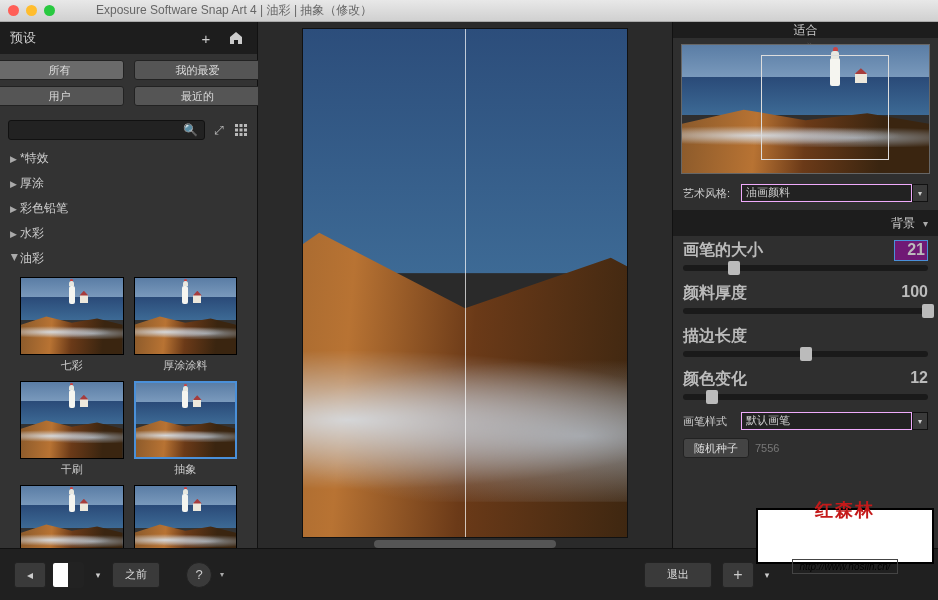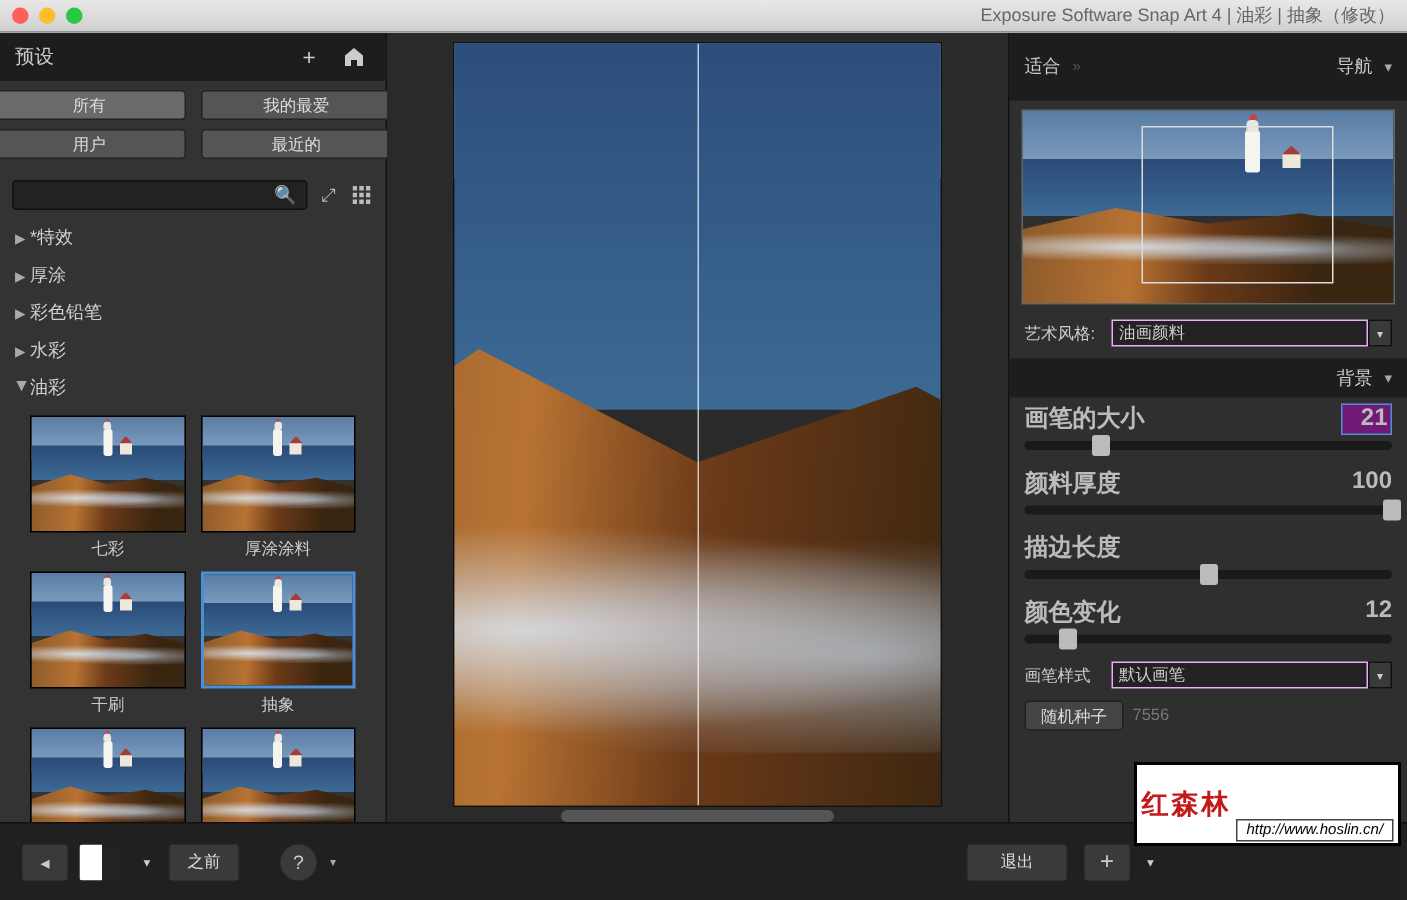--- a/index.html
+++ b/index.html
@@ -2,21 +2,21 @@
 <html><head>
 <meta charset="utf-8">
 <style>
 * { margin: 0; padding: 0; box-sizing: border-box; font-family: "Helvetica Neue", Arial, sans-serif; }
 body { width: 938px; height: 600px; background: #2a2a2a; overflow: hidden; position: relative; }
 
 .titlebar { height: 22px; background: linear-gradient(#e8e8e8,#d0d0d0); display: flex; align-items: center; padding: 0 8px; font-size: 12px; color: #555; border-bottom: 1px solid #aaa; }
 .traffic { display: flex; gap: 7px; }
 .traffic span { width: 11px; height: 11px; border-radius: 50%; display: block; }
 .t-close { background: #ff5f57; } .t-min { background: #ffbd2e; } .t-max { background: #28c940; }
-.title-text { flex: 1; text-align: right; font-weight: 500; color: #666; padding-left: 41px; }
+.title-text { flex: 1; text-align: left; font-weight: 500; color: #666; padding-left: 41px; }
 
 .main-area { position: absolute; top: 22px; left: 0; right: 0; bottom: 52px; display: flex; }
 
 
 .left-panel { width: 258px; background: #333; display: flex; flex-direction: column; border-right: 1px solid #111; }
 .left-header { height: 32px; background: #1d1d1d; display: flex; align-items: center; padding: 0 10px; color: #ccc; font-size: 13px; }
 .left-header .spacer { flex: 1; }
 .icon-btn { width: 22px; height: 22px; display: flex; align-items: center; justify-content: center; cursor: pointer; color: #ccc; font-size: 15px; margin-left: 8px; }
 
 .filter-buttons { padding: 6px 28px; }
@@ -58,21 +58,21 @@
 
 
 .center-panel { flex: 1; background: #2a2a2a; display: flex; align-items:flex-start; justify-content: center; padding: 6px 4px; position:relative;}
 .preview { width: 326px; height: 510px; position: relative; border:1px solid #111; overflow:hidden;}
 .preview .scene{transform:scale(1.8) translateY(-6%);}
 .split-line { position:absolute; top:0; bottom:0; left:50%; width:1px; background:rgba(255,255,255,0.7);}
 .hscroll{position:absolute;bottom:0;left:28%;width:44%;height:8px;background:#555;border-radius:4px;}
 
 
 .right-panel { width: 266px; background: #2f2f2f; display: flex; flex-direction: column; border-left:1px solid #111;}
-.rp-header { height:45px; background:#1d1d1d; display:flex; align-items:center; padding:0 10px; color:#ccc; font-size:12px;}
+.rp-header { height:16px; background:#1d1d1d; display:flex; align-items:center; padding:0 10px; color:#ccc; font-size:12px;flex-direction:column;}
 .rp-header .spacer{flex:1;}
 .rp-chev{color:#aaa;font-size:10px;margin-left:8px;cursor:pointer;}
 .nav-thumb { margin:6px 8px; height:130px; border:1px solid #666; position:relative; overflow:hidden;}
 .nav-thumb .lighthouse{top:10%;left:62%;width:10px;height:28px;}
 .nav-thumb .house{top:22%;left:70%;width:12px;height:10px;}
 .nav-box { position:absolute; border:1px solid #ddd; top:8%; left:32%; width:52%; height:82%;}
 
 .row-setting { display:flex; align-items:center; padding:4px 10px; color:#ccc; font-size:11px;}
 .row-setting label{flex:0 0 58px;}
 .row-setting select, .sel { flex:1; height:18px; background:#222; border:1px solid #f0abfc; color:#ccc; font-size:11px; padding:0 4px;}
@@ -95,21 +95,21 @@
 
 .bottom-bar { position:absolute; bottom:0; left:0; right:0; height:52px; background:#202020; display:flex; align-items:center; padding:0 14px; border-top:1px solid #111;}
 .bb-left{display:flex;align-items:center;gap:6px;}
 .bb-icon{width:32px;height:26px;background:#3a3a3a;border:1px solid #222;border-radius:3px;display:flex;align-items:center;justify-content:center;color:#ccc;font-size:12px;cursor:pointer;}
 .bb-icon.split{background:linear-gradient(90deg,#fff 50%,#222 50%);}
 .bb-btn{height:26px;padding:0 12px;background:#3a3a3a;border:1px solid #222;border-radius:3px;color:#ddd;font-size:11px;cursor:pointer;display:flex;align-items:center;}
 .bb-spacer{flex:1;}
 .help-icon{width:26px;height:26px;border-radius:50%;background:#3a3a3a;border:1px solid #222;display:flex;align-items:center;justify-content:center;color:#ccc;font-size:13px;cursor:pointer;margin-left:20px;}
 .help-drop{font-size:8px;margin-left:2px;color:#aaa;}
 
-.watermark{position:absolute;right:4px;bottom:36px;width:178px;height:56px;background:#fff;border:2px solid #000;display:flex;align-items:center;justify-content:center;gap:3px;}
+.watermark{position:absolute;right:4px;bottom:36px;width:178px;height:56px;background:#fff;border:2px solid #000;display:flex;flex-direction:column;align-items:center;justify-content:center;gap:3px;}
 .watermark .wm-title{color:#c41919;font-size:18px;font-weight:bold;letter-spacing:2px;}
 .watermark .wm-url{font-size:10px;font-style:italic;border:1px solid #444;padding:1px 6px;margin-top:34px;}
 
 svg{display:block;}
 </style>
 </head>
 <body>
 
 <div class="titlebar">
   <div class="traffic">

